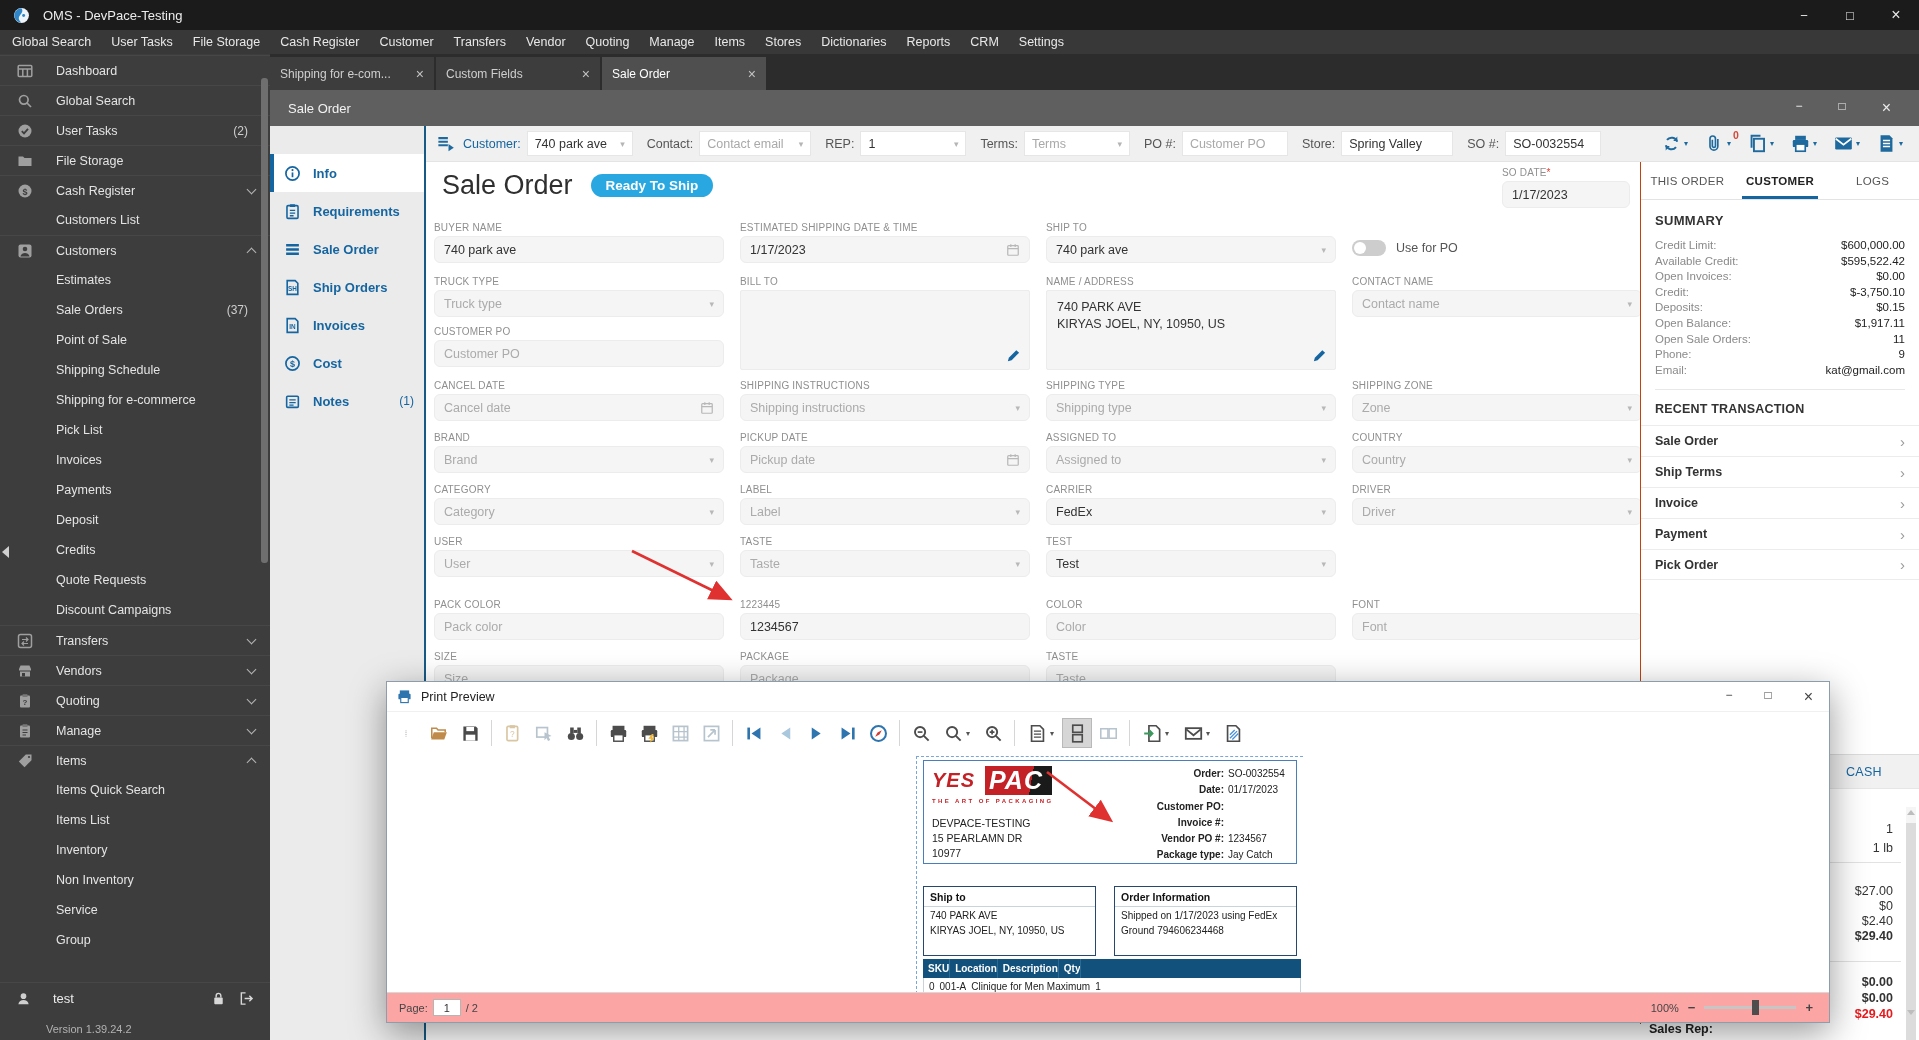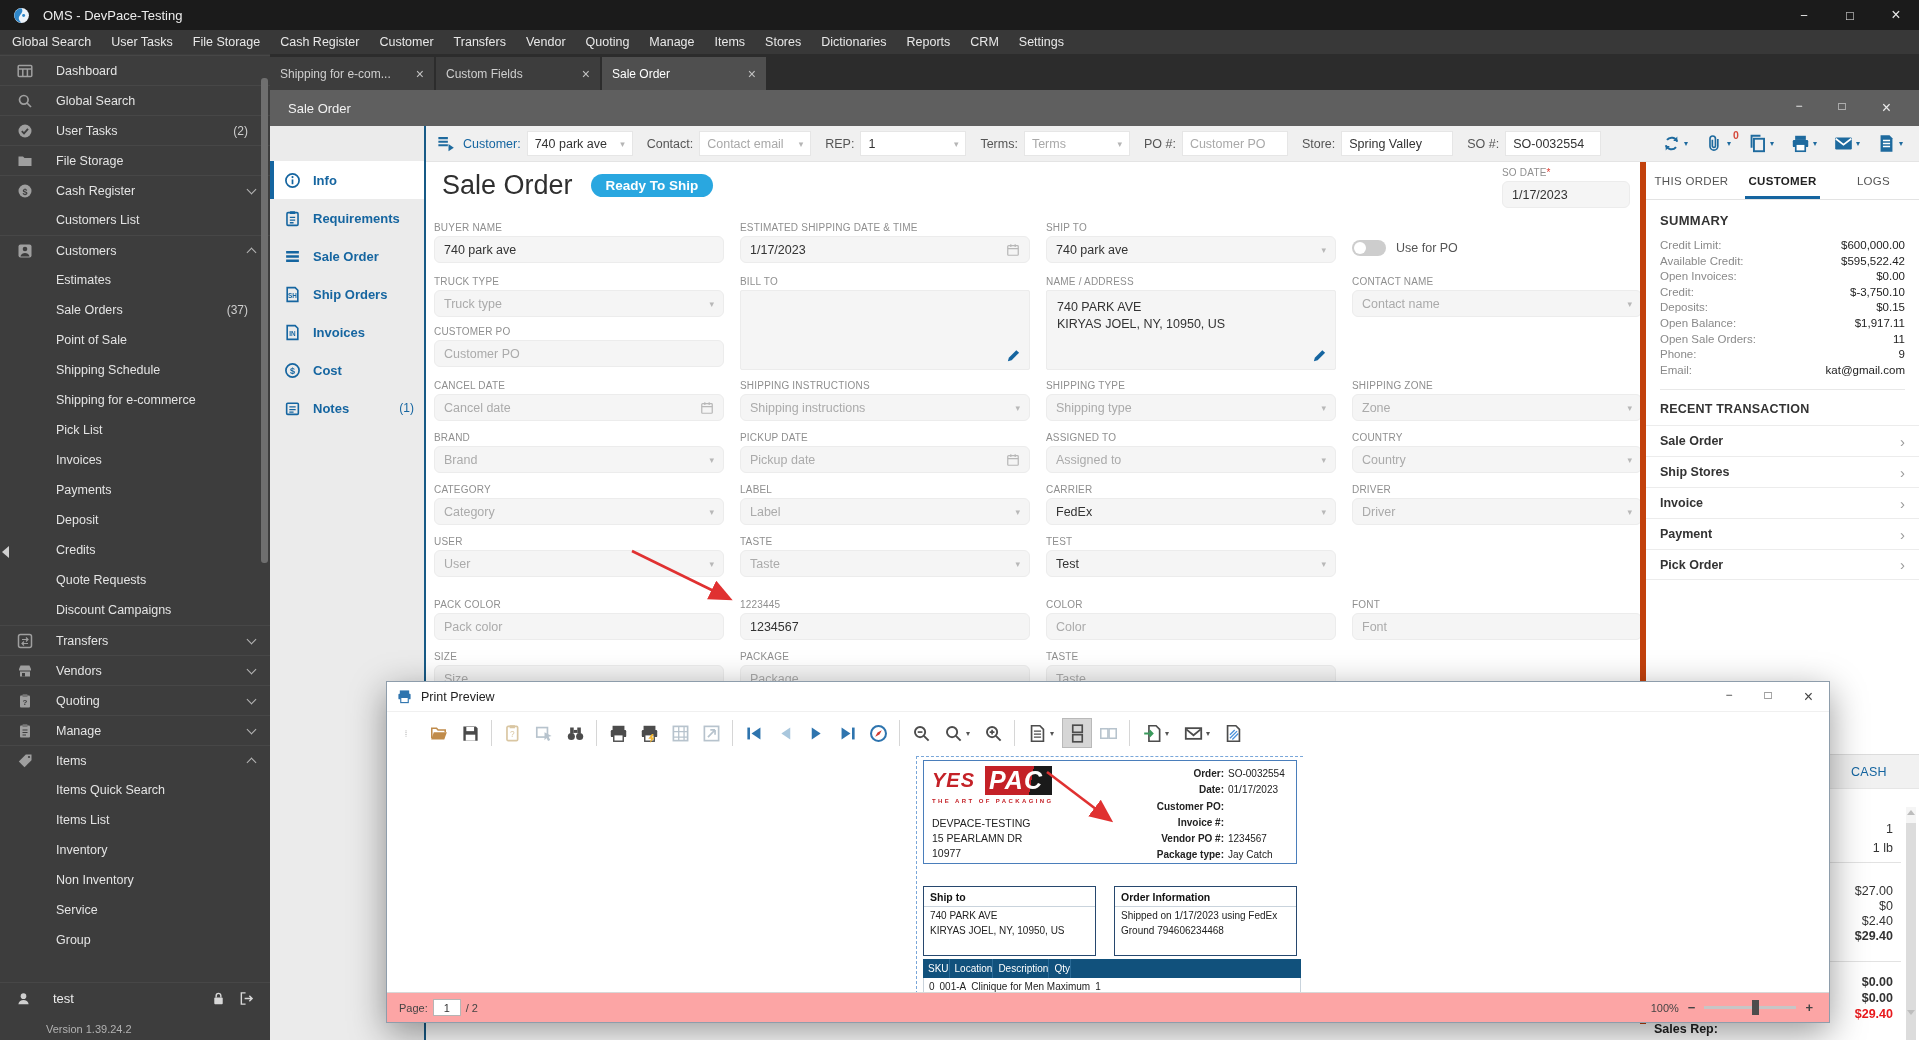--- a/index.html
+++ b/index.html
@@ -60,21 +60,21 @@
 .w108{width:106px}.w112{width:112px}.w100{width:96px}
 .wt-icons{margin-left:auto;display:flex;align-items:center;gap:17px;padding-right:16px}
 .wt-it{display:flex;align-items:center;position:relative}
 .wt-ic{width:19px;height:19px;color:#1e6a9e;display:block}
 .wt-car{font-size:8px;color:#1e6a9e;margin-left:3px}
 .wt-car::before{content:"\25BE"}
 .attach-badge{position:absolute;top:-5px;right:-8px;color:#d5483a;font-size:10.5px;font-weight:bold}
 
 
 .innav{position:absolute;left:0;top:36px;width:156px;bottom:0;background:#ebebeb;border-right:2px solid #175a86}
-.nvlist{padding-top:35px}
+.nvlist{padding-top:28px}
 .nv{height:38px;display:flex;align-items:center;padding-left:14px;color:#1565a0;font-size:13px;font-weight:bold;position:relative}
 .nv .ic{width:17px;height:17px;margin-right:12px;color:#1565a0;flex:none}
 .nv.active{background:#fff;border-left:4px solid #1565a0;padding-left:10px}
 .nv .nbadge{position:absolute;right:10px;font-weight:normal;font-size:12px}
 
 
 .formarea{position:absolute;left:158px;top:72px;width:1212px;bottom:0;background:#fff;overflow:hidden}
 .ftitlerow{position:absolute;left:14px;top:8px;display:flex;align-items:center}
 .ftitle{font-size:27px;color:#2f2f2f}
 .fbadge{margin-left:18px;background:#29a7e0;color:#fff;font-size:13.5px;font-weight:bold;padding:4px 15px;border-radius:15px}
@@ -92,21 +92,21 @@
 .bigbox{position:absolute;width:290px}
 .bb{height:80px;background:#f5f5f5;border:1px solid #ececec;border-radius:2px;position:relative;padding:8px 10px;font-size:12.5px;color:#333;line-height:17px}
 .penc{position:absolute;right:8px;bottom:6px;width:15px;height:15px;color:#1565a0}
 .togglerow{position:absolute;left:924px;top:78px;display:flex;align-items:center}
 .tgl{width:34px;height:16px;background:#cdcdcd;border-radius:9px;position:relative}
 .tgl .knob{position:absolute;left:2px;top:2px;width:12px;height:12px;background:#fff;border-radius:50%}
 .tgllbl{margin-left:10px;font-size:12.5px;color:#555}
 .arrow-svg{position:absolute;pointer-events:none}
 
 
-.rpanel{position:absolute;right:0;top:72px;width:279px;bottom:16px;background:#fff;border-left:6px solid #c2410c}
+.rpanel{position:absolute;right:0;top:72px;width:279px;bottom:16px;background:#fff;border-left:1px solid #c2410c}
 .rtabs{height:38px;display:flex;border-bottom:1px solid #e3e3e3}
 .rtab{flex:1;display:flex;align-items:center;justify-content:center;font-size:11.5px;color:#555;letter-spacing:.3px;position:relative}
 .rtab.active{color:#222;font-weight:bold}
 .rtab.active::after{content:"";position:absolute;left:8px;right:8px;bottom:0;height:3px;background:#1565a0}
 .rsum{padding:13px 14px 0}
 .rsum-title{font-size:13px;font-weight:bold;color:#333;margin-bottom:10px;letter-spacing:.3px}
 .srow{display:flex;font-size:11.5px;line-height:15.6px}
 .srow .sl{color:#8a8a8a}
 .srow .sv{margin-left:auto;color:#222}
 .rdiv{border-top:1px solid #e8e8e8;margin-top:11px}
@@ -168,21 +168,21 @@
 .meta{position:absolute;right:6px;top:5px;width:176px}
 .mrow{display:flex;font-size:10px;line-height:16.3px;color:#222}
 .mrow .ml{flex:1;text-align:right;font-weight:bold}
 .mrow .mv{width:62px;text-align:left;margin-left:4px}
 .sbox{position:absolute;top:128px;height:70px;border:1px solid #27486e}
 .sbox.ship{left:4px;width:173px}
 .sbox.oinf{left:195px;width:183px}
 .sbox .bt{font-weight:bold;font-size:10.5px;padding:4px 6px 3px;border-bottom:1px solid #c9d3dc;color:#111}
 .sbox .bl{padding:2px 6px 0;font-size:10px;line-height:14.5px;color:#222}
 .ptable{position:absolute;left:4px;top:201px;width:378px}
-.hrow{display:flex;background:#11517c;color:#fff;font-weight:normal;font-size:10px;height:19px;align-items:center}
+.hrow{display:flex;background:#11517c;color:#fff;font-weight:bold;font-size:10px;height:19px;align-items:center}
 .hrow .cell{border-right:1px solid #2a6a96;height:100%;display:flex;align-items:center}
 .drow{display:flex;font-size:10px;color:#222;height:18px;align-items:center;border:1px solid #c9d3dc;border-top:none}
 .cell{padding-left:5px;overflow:hidden;white-space:nowrap}
 .dfoot{position:absolute;left:0;right:0;bottom:0;height:30px;background:#fca5a5;border-top:1px solid #d8d8d8;display:flex;align-items:center;font-size:11px;color:#444}
 .pglbl{margin-left:12px}
 .pginp{width:28px;height:17px;font-size:11px;text-align:center;border:1px solid #b5b5b5;margin:0 5px;font-family:"Liberation Sans",sans-serif;color:#333;background:#fff}
 .zoomctl{margin-left:auto;display:flex;align-items:center;margin-right:16px;gap:9px}
 .zsign{font-size:13px;font-weight:bold;color:#444}
 .ztrack{width:92px;height:3px;background:#c6c6c6;position:relative}
 .zthumb{position:absolute;left:52%;top:-6px;width:7px;height:15px;background:#4d4d4d}
@@ -1063,21 +1063,21 @@
       </div>
       <div class="rrec-title">RECENT TRANSACTION</div>
       <div class="rlist">
 
           <div class="rrow">
             <span>Sale Order</span>
             <span class="chev"></span>
           </div>
 
           <div class="rrow">
-            <span>Ship Stores</span>
+            <span>Ship Terms</span>
             <span class="chev"></span>
           </div>
 
           <div class="rrow">
             <span>Invoice</span>
             <span class="chev"></span>
           </div>
 
           <div class="rrow">
             <span>Payment</span>

